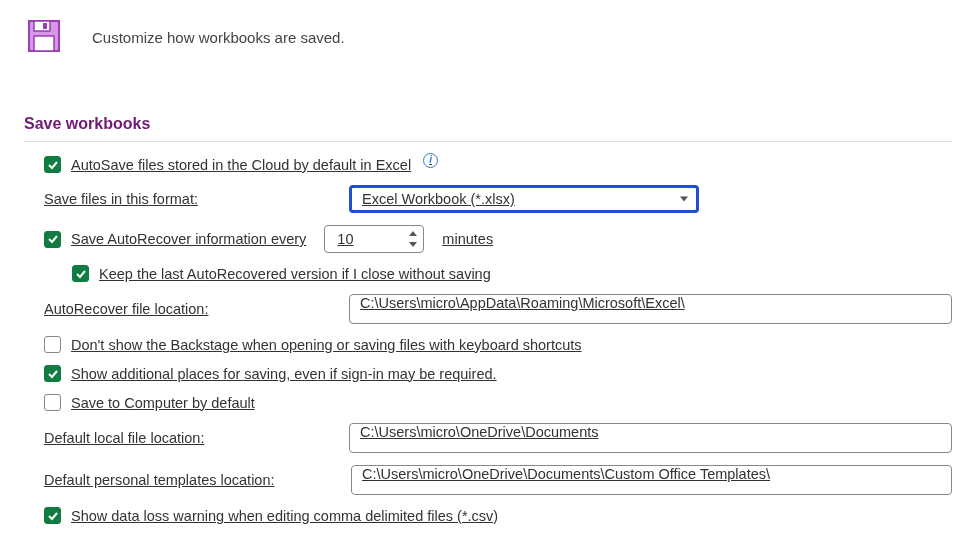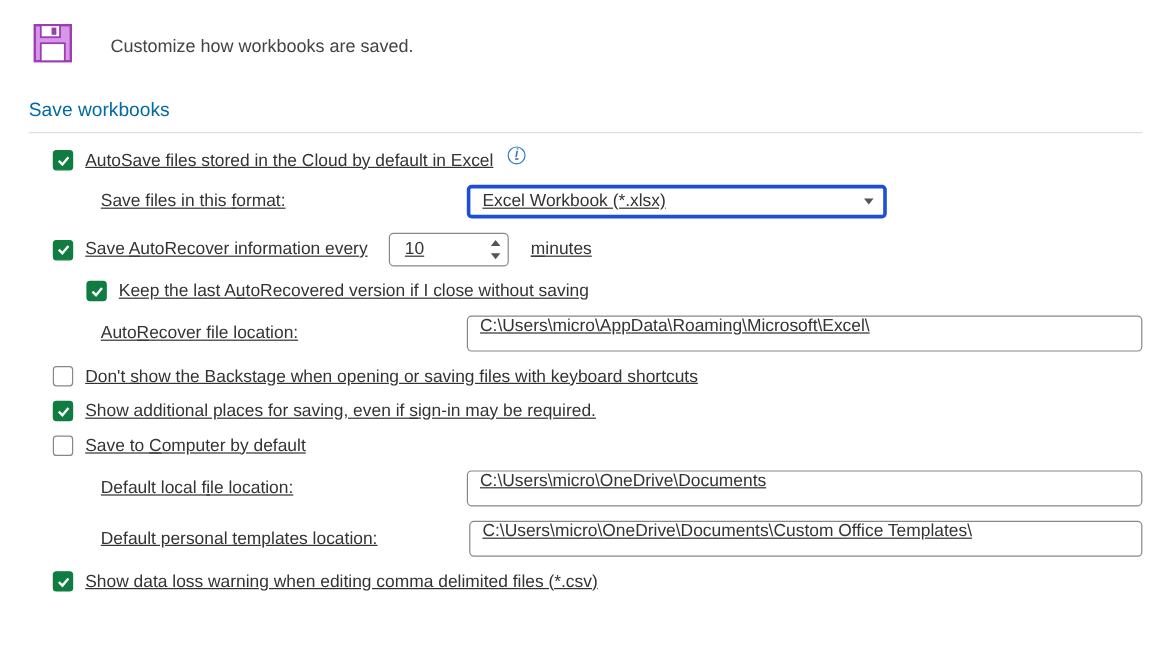--- a/index.html
+++ b/index.html
@@ -17,24 +17,25 @@
     padding: 8px 24px 16px 24px;
   }
   .header {
     display: flex;
     align-items: center;
     gap: 28px;
     padding: 8px 0 18px 0;
   }
   .header-text { font-size: 15px; color: #444; }
   .section-title {
-    font-weight: 400;
+    font-weight: 700;
     font-size: 16px;
-    color: #0369a1;
+    color: #701a75;
     padding: 6px 0 8px 0;
+    margin-top: 32px;
   }
   .section-divider {
     border: none;
     border-top: 1px solid #ddd;
     margin: 0 0 14px 0;
   }
   .rows {
     padding-left: 20px;
     display: flex;
     flex-direction: column;
@@ -58,21 +59,21 @@
     flex-shrink: 0;
     background: #fff;
   }
   .checkbox.checked {
     background: #107c41;
     border-color: #107c41;
   }
   .checkbox.checked svg { display: block; }
   .checkbox svg { display: none; }
   .label { color: #333; user-select: none; }
-  .label-cell { width: 295px; flex-shrink: 0; margin-left: 40px; }
+  .label-cell { width: 295px; flex-shrink: 0; }
   .label-cell.narrow1 { width: 295px; }
   .label-cell.narrow2 { width: 297px; }
   .info-icon {
     width: 15px; height: 15px;
     border: 1.5px solid #2b7cd3;
     border-radius: 50%;
     color: #2b7cd3;
     font-size: 10px;
     font-style: italic;
     font-weight: bold;

